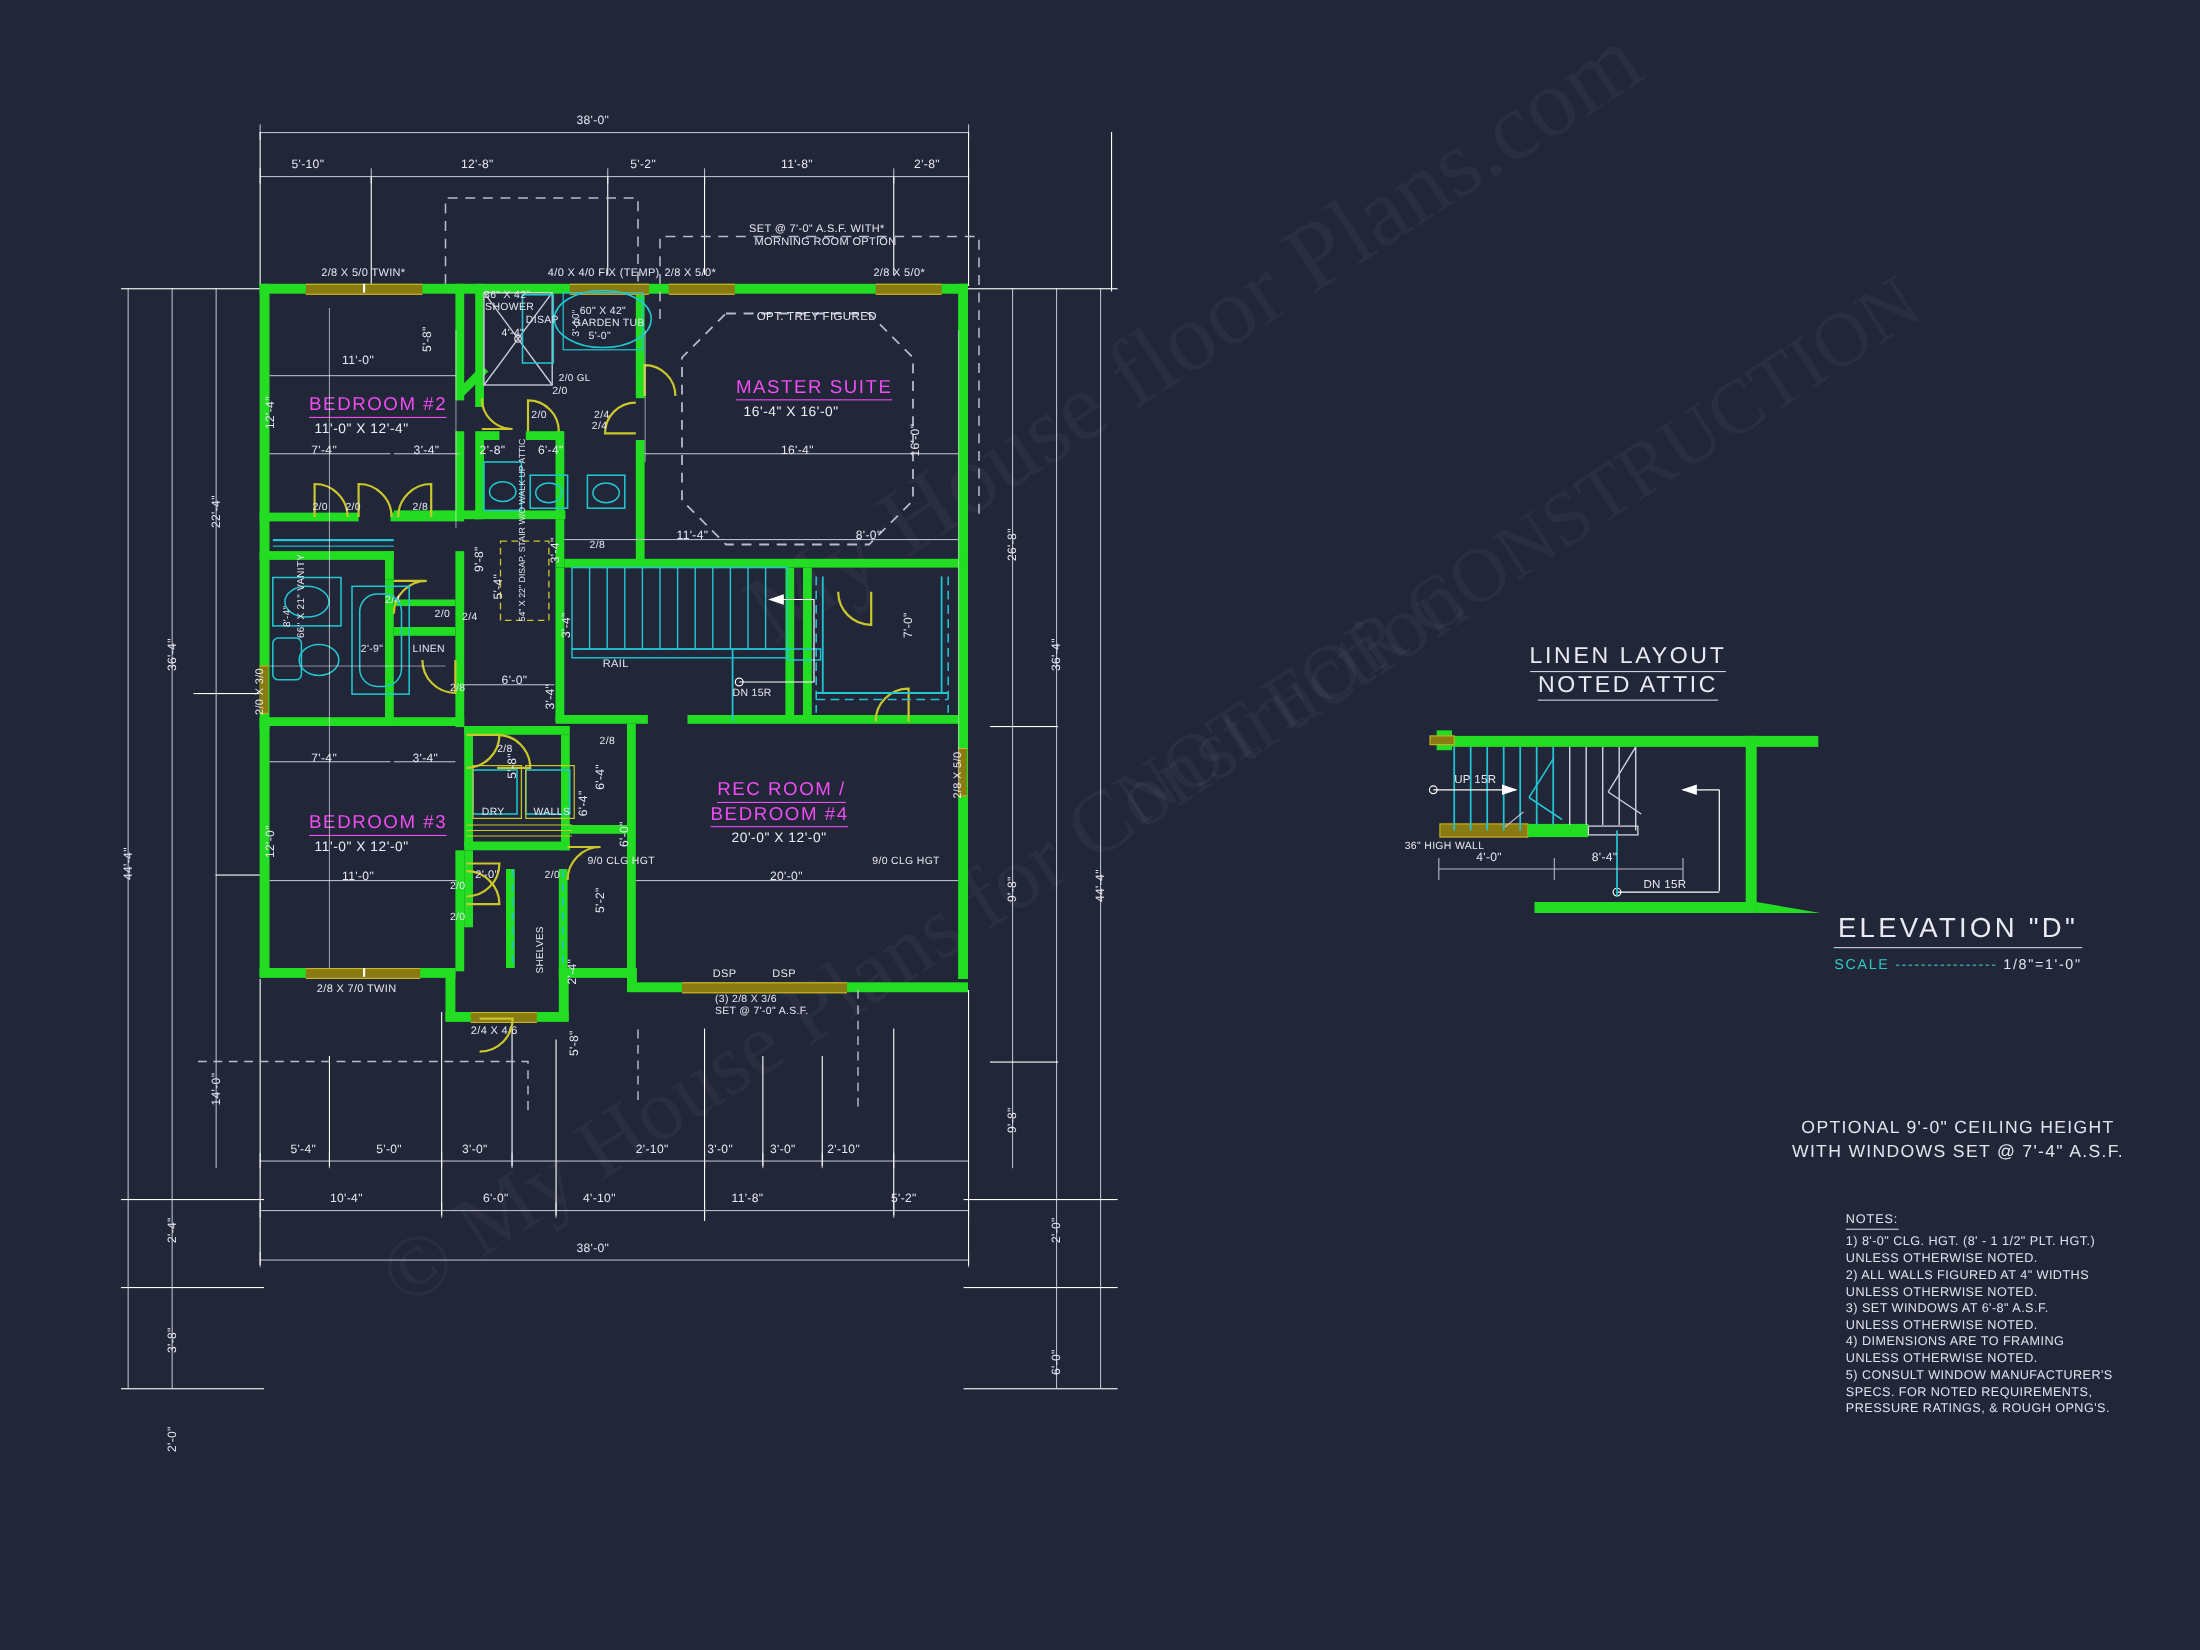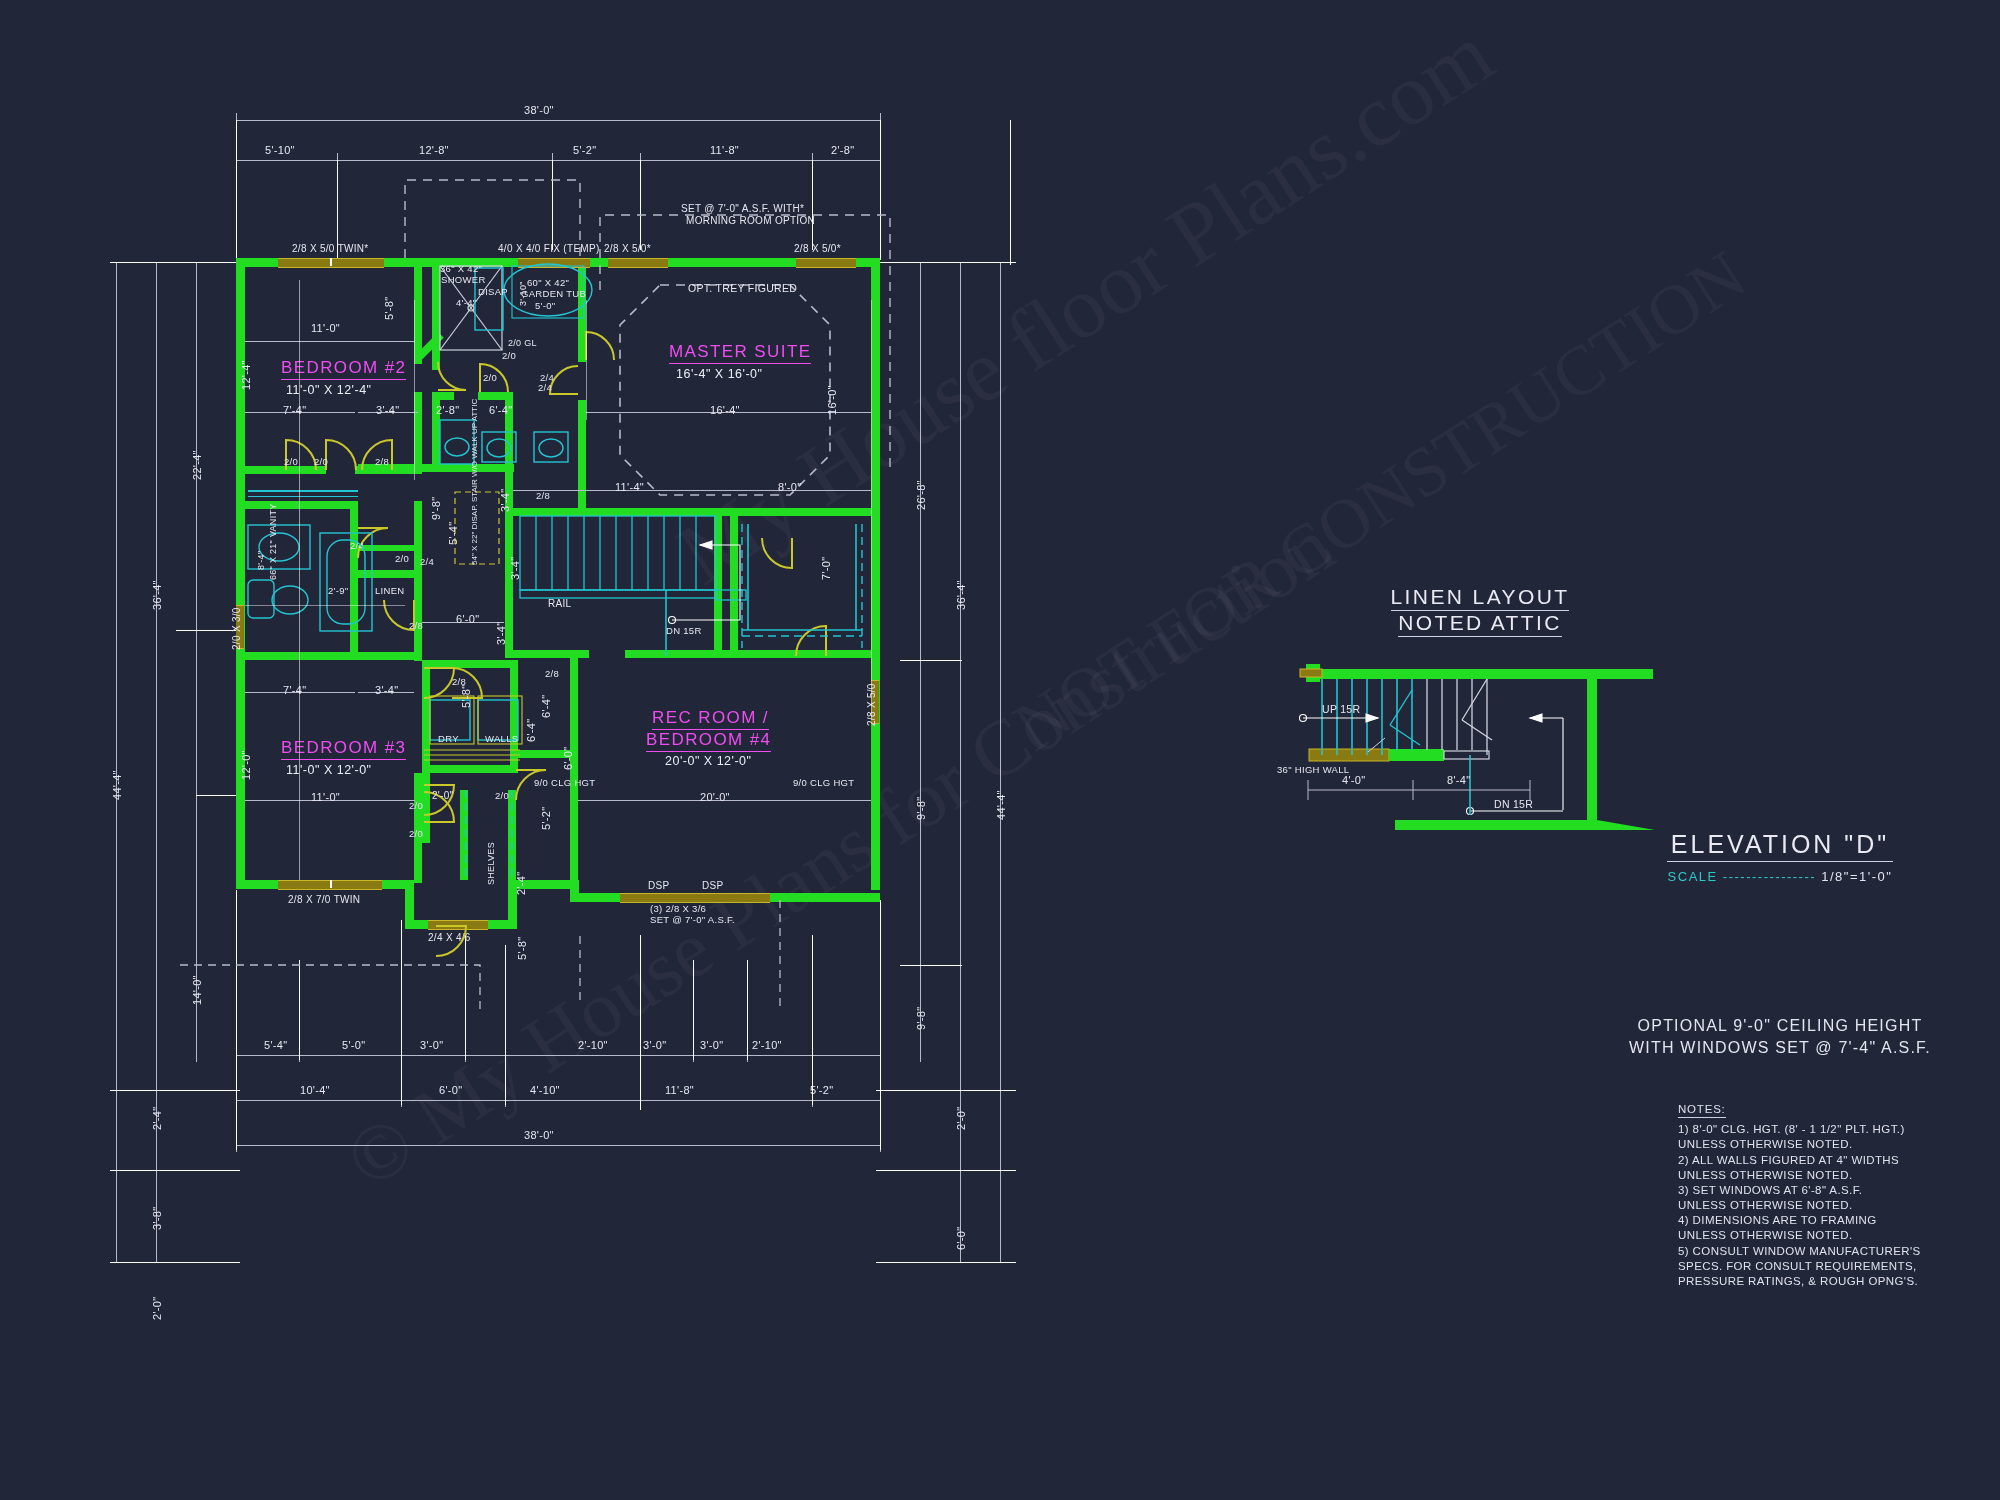--- a/index.html
+++ b/index.html
@@ -569,18 +569,18 @@
     <ul>
       <li>1) 8'-0"  CLG. HGT. (8' - 1 1/2" PLT. HGT.)</li>
       <li>    UNLESS OTHERWISE NOTED.</li>
       <li>2) ALL  WALLS FIGURED AT 4" WIDTHS</li>
       <li>    UNLESS OTHERWISE NOTED.</li>
       <li>3) SET WINDOWS AT 6'-8" A.S.F.</li>
       <li>    UNLESS OTHERWISE NOTED.</li>
       <li>4) DIMENSIONS ARE TO FRAMING</li>
       <li>    UNLESS OTHERWISE NOTED.</li>
       <li>5) CONSULT WINDOW MANUFACTURER'S</li>
-      <li>    SPECS. FOR CONSULT REQUIREMENTS,</li>
+      <li>    SPECS. FOR NOTED REQUIREMENTS,</li>
       <li>    PRESSURE RATINGS, &amp; ROUGH OPNG'S.</li>
     </ul>
   </div>
 
 </div>
 
 </body></html>

